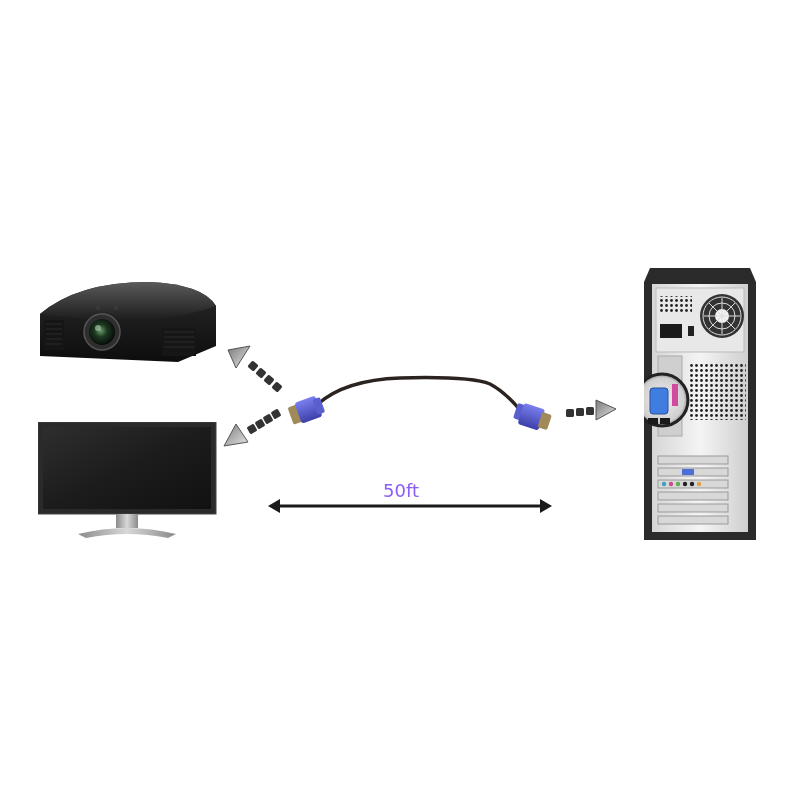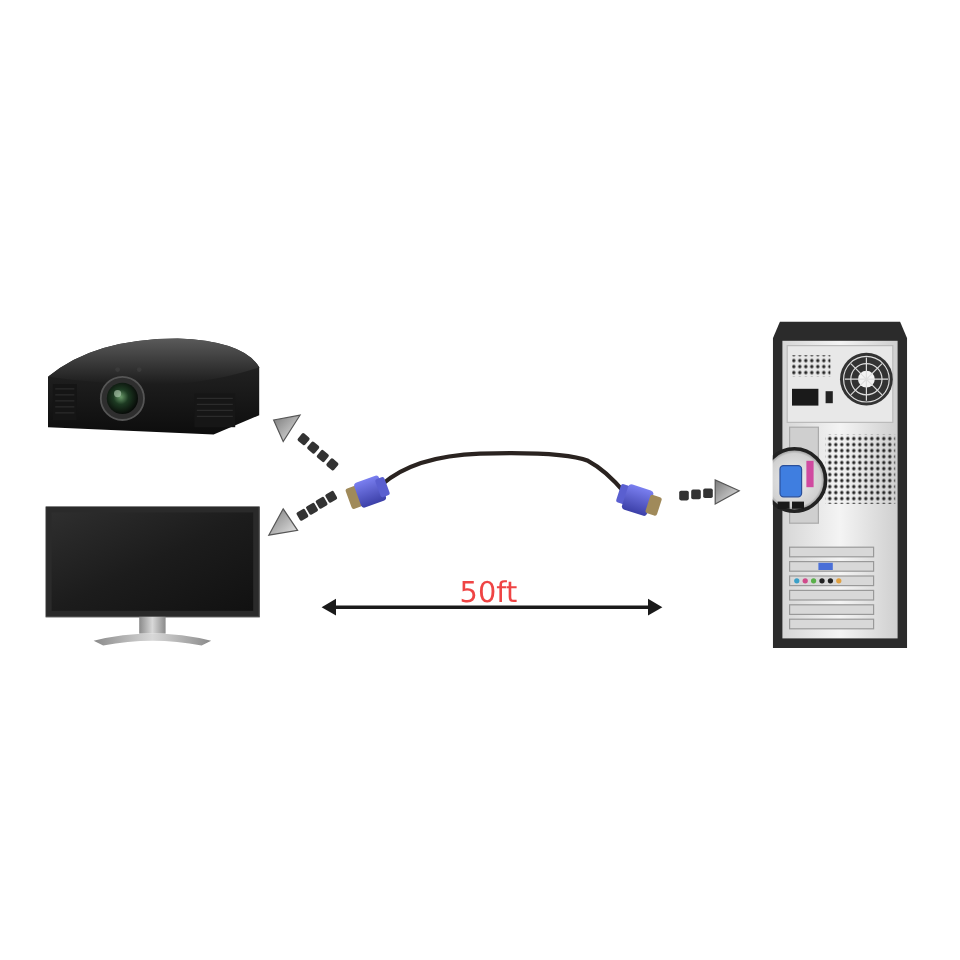--- a/index.html
+++ b/index.html
@@ -1,19 +1,19 @@
 <!DOCTYPE html>
 <html><head>
 <meta charset="utf-8">
 <style>
   html, body { margin: 0; padding: 0; background: #ffffff; }
   body { width: 800px; height: 800px; position: relative; overflow: hidden; font-family: "DejaVu Sans", sans-serif; }
   .abs { position: absolute; }
   svg { display: block; }
-  .label { position: absolute; font-size: 24px; color: #ef4444; left: 383px; top: 480px; font-family: "DejaVu Sans", sans-serif; }
+  .label { position: absolute; font-size: 18px; color: #8b5cf6; left: 383px; top: 480px; font-family: "DejaVu Sans", sans-serif; }
 </style>
 </head>
 <body>
 
 <div class="abs" style="left:38px;top:276px;">
   <svg width="180" height="92" viewBox="0 0 180 92">
     <defs>
       <linearGradient id="pjTop" x1="0" y1="0" x2="0" y2="1">
         <stop offset="0" stop-color="#5a5a5a"></stop>
           <stop offset="1" stop-color="#1c1c1c"></stop>

